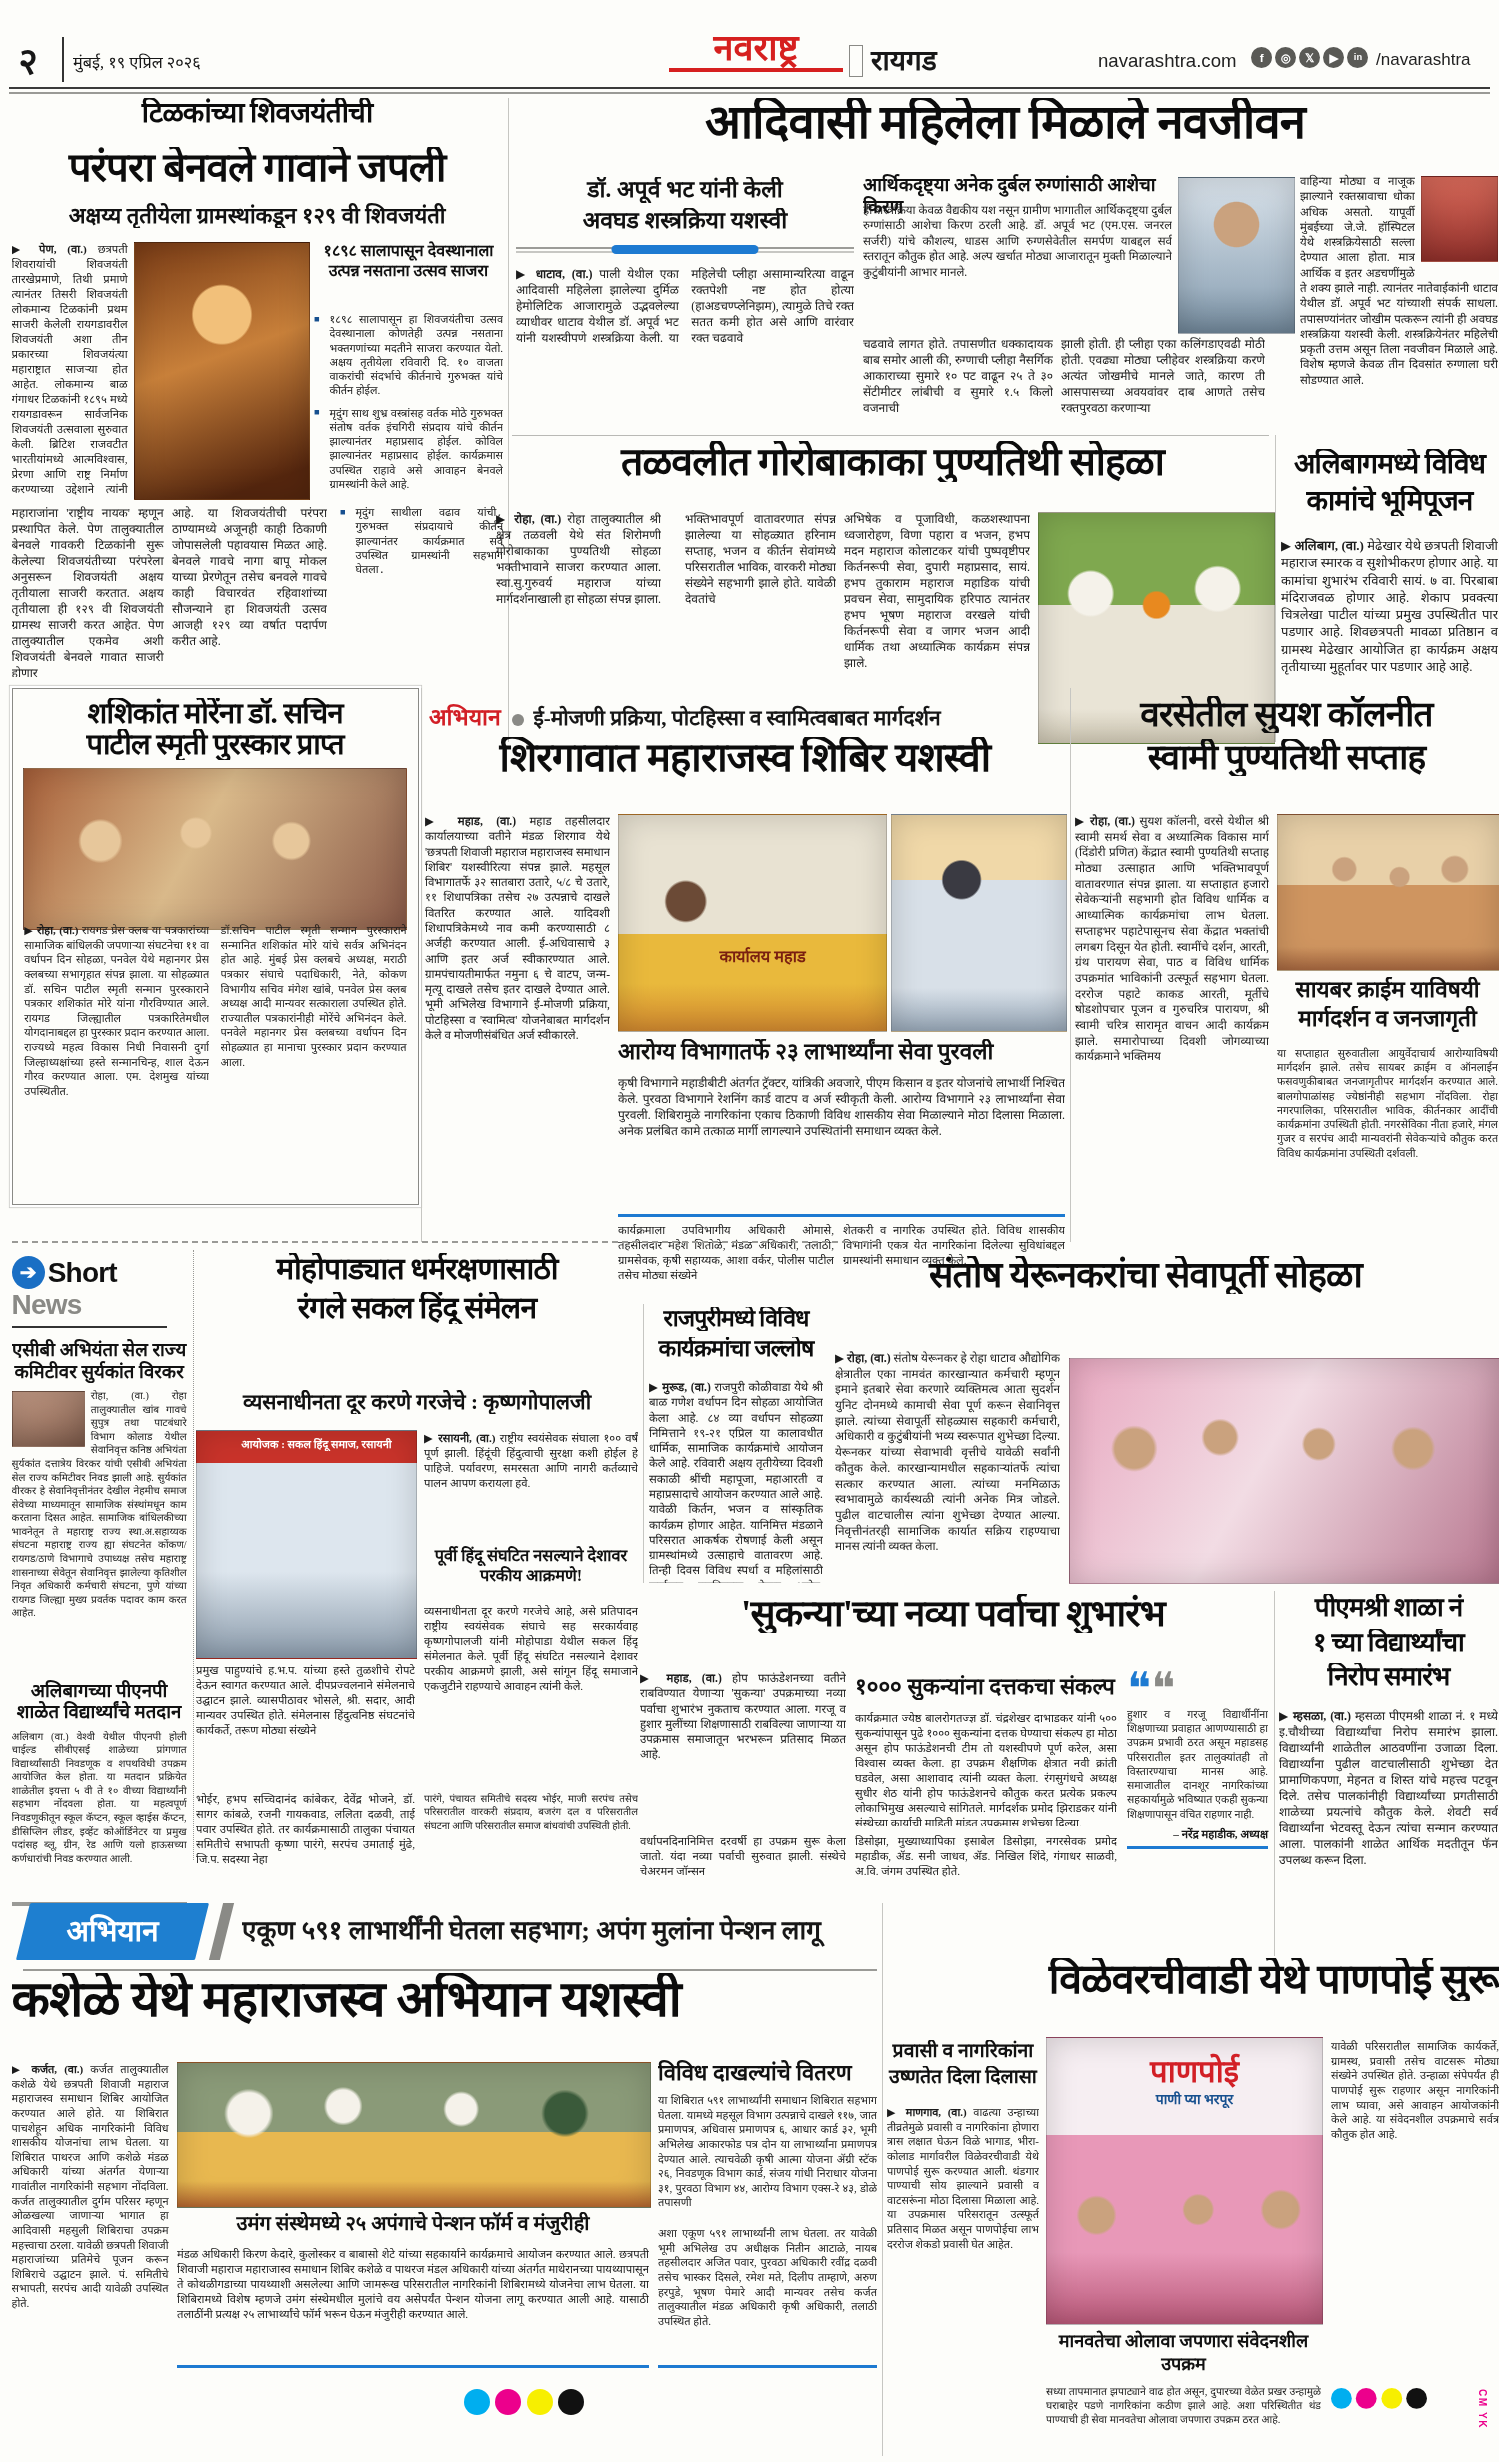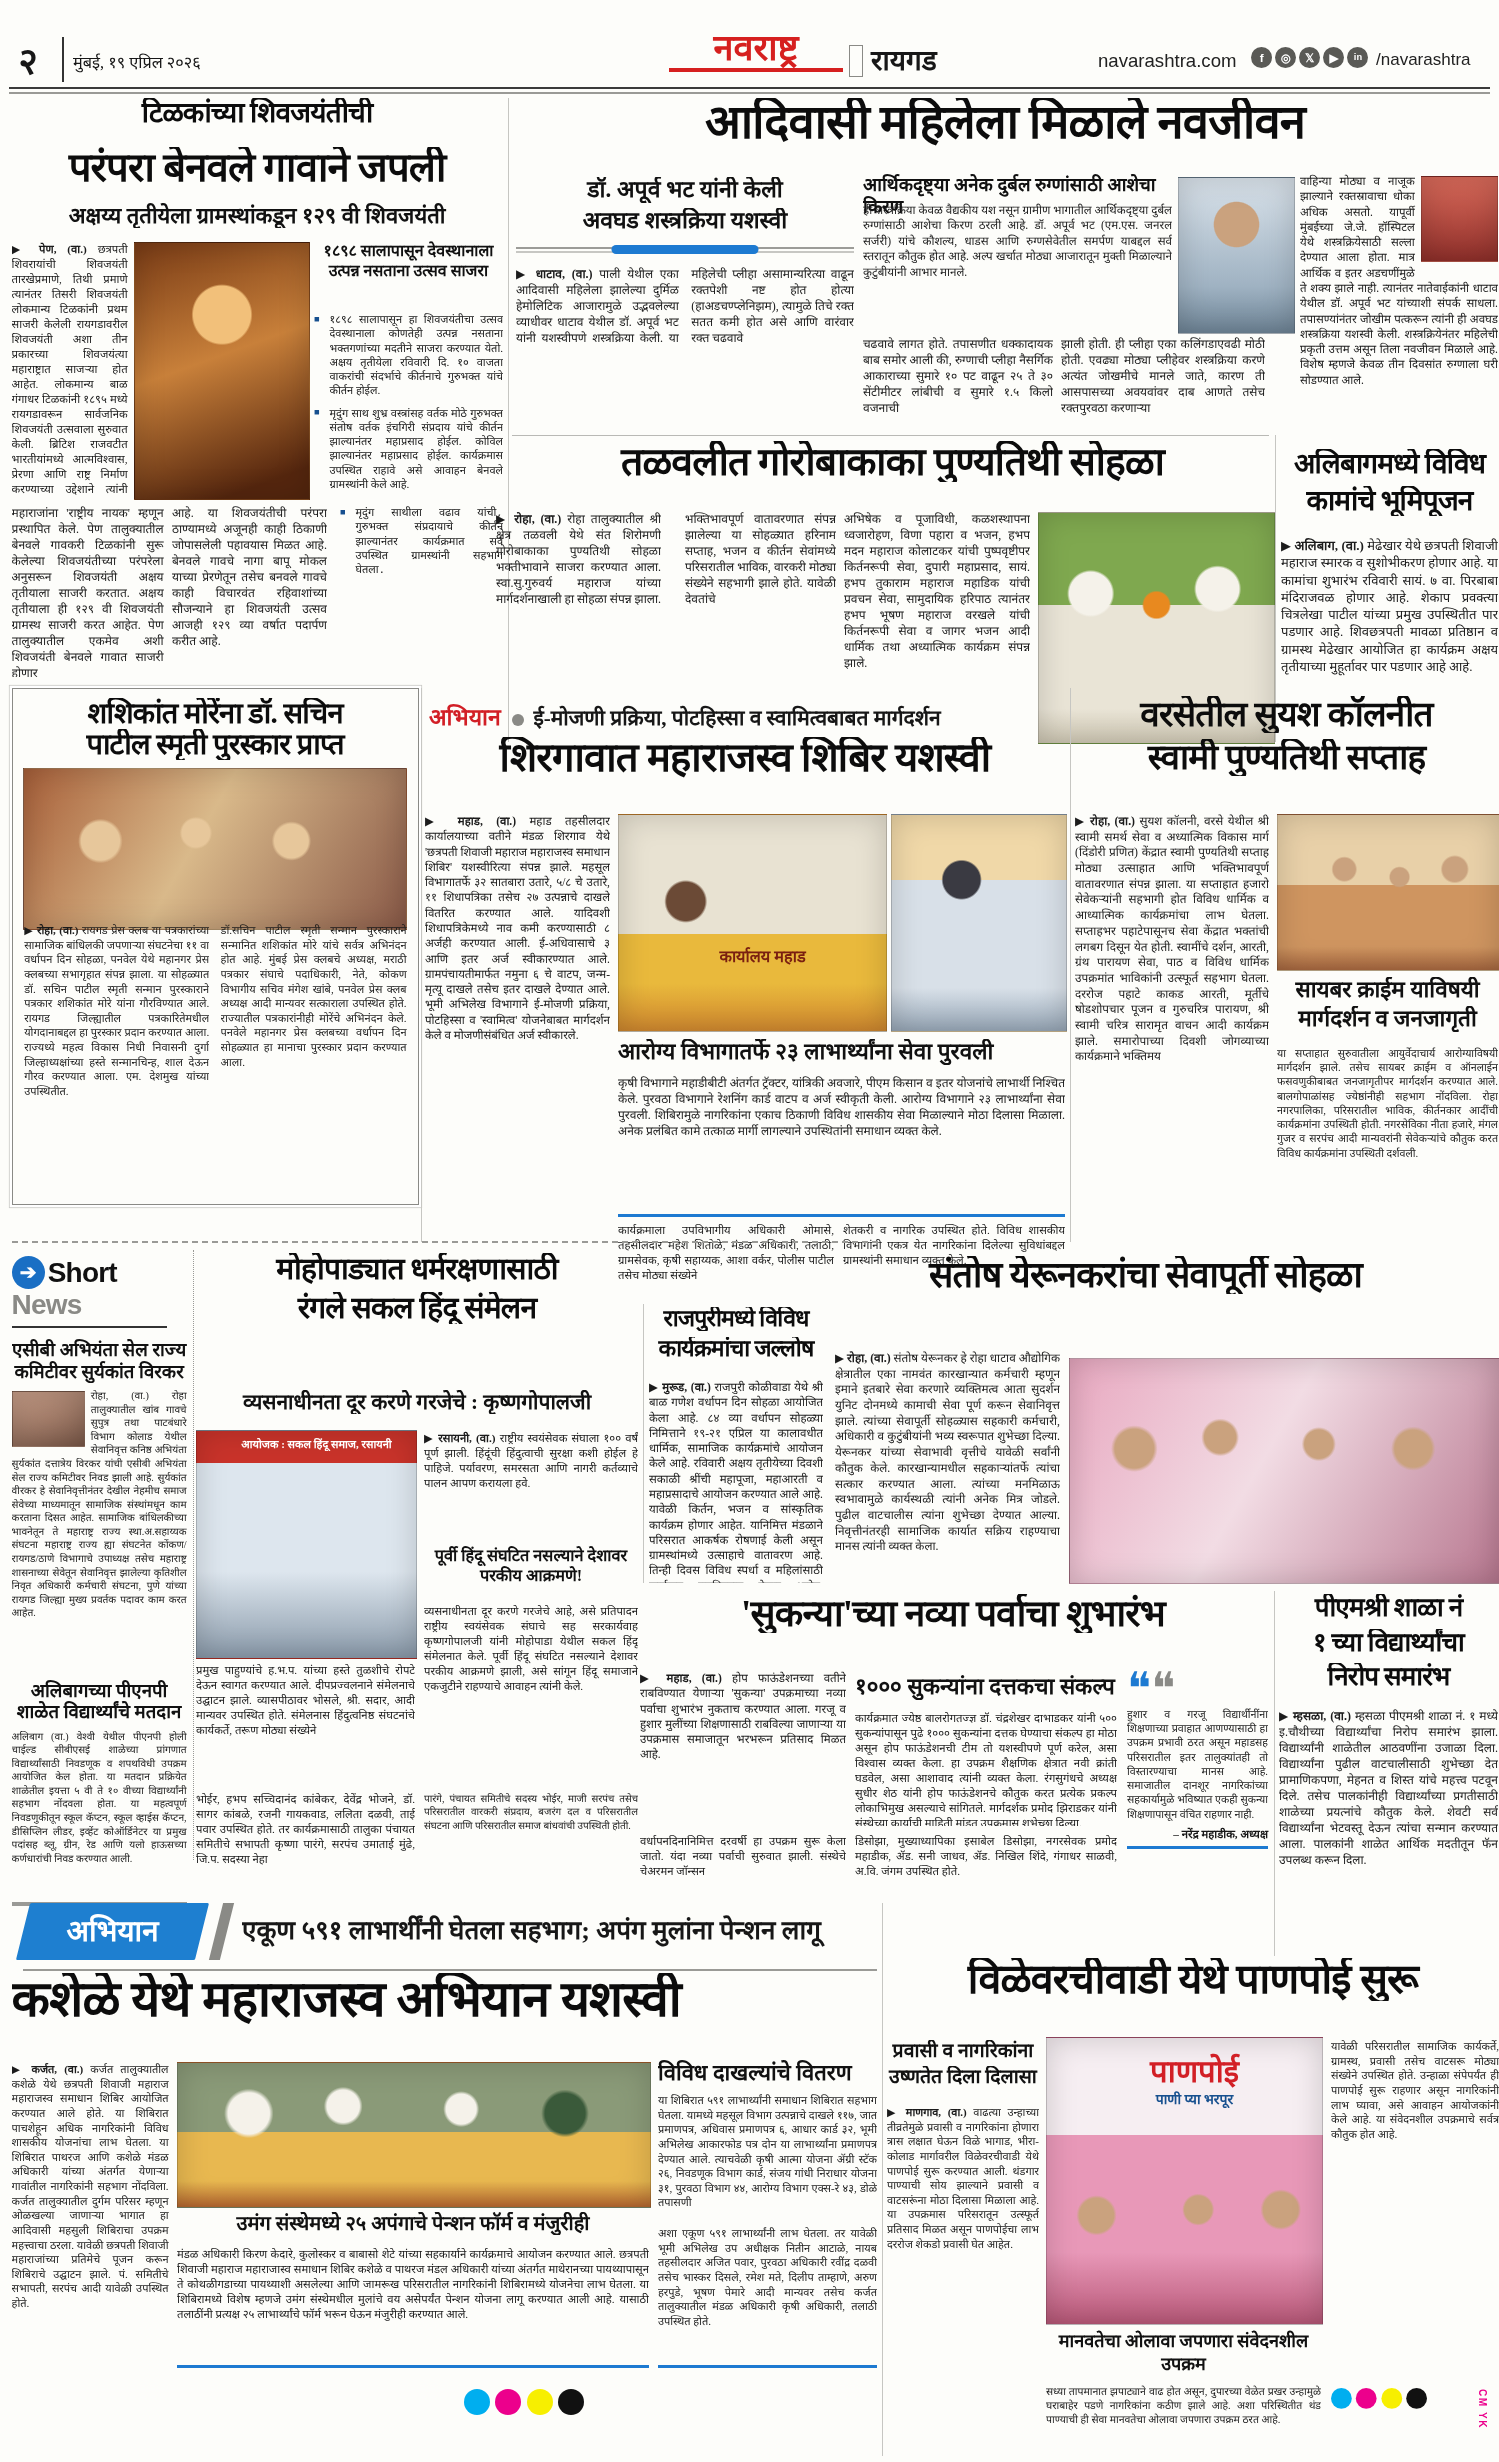--- a/index.html
+++ b/index.html
@@ -292,21 +292,21 @@
   <div class="abs blue-rule" style="left:658px;top:2365px;width:219px;"></div>
 
   <div class="abs cmyk" style="left:464px;top:2389px;">
     <i class="c"></i>
       <i class="m"></i>
       <i class="y"></i>
       <i class="k"></i>
   </div>
 
   <div class="abs vline" style="left:882px;top:1903px;height:553px;"></div>
-  <div class="abs hl" style="left:887px;top:1958px;width:612px;font-size:41px;">विळेवरचीवाडी येथे पाणपोई सुरू</div>
+  <div class="abs hl" style="left:887px;top:1958px;width:612px;font-size:41px;text-align:right;">विळेवरचीवाडी येथे पाणपोई सुरू</div>
   <div class="abs subh" style="left:887px;top:2040px;width:152px;font-size:19.4px;">प्रवासी व नागरिकांना</div>
   <div class="abs subh" style="left:887px;top:2066px;width:152px;font-size:19.4px;">उष्णतेत दिला दिलासा</div>
   <div class="abs body" style="left:887px;top:2105px;width:152px;height:348px;font-size:11px;">
     <b>▶  माणगाव, (वा.)</b> <span>वाढत्या उन्हाच्या तीव्रतेमुळे प्रवासी व नागरिकांना होणारा त्रास लक्षात घेऊन विळे भागाड, भीरा-कोलाड मार्गावरील विळेवरचीवाडी येथे पाणपोई सुरू करण्यात आली. थंडगार पाण्याची सोय झाल्याने प्रवासी व वाटसरूंना मोठा दिलासा मिळाला आहे. या उपक्रमास परिसरातून उत्स्फूर्त प्रतिसाद मिळत असून पाणपोईचा लाभ दररोज शेकडो प्रवासी घेत आहेत.</span>
   </div>
   <div class="abs photo" style="left:1046px;top:2037px;width:275px;height:286px;background:
        radial-gradient(circle at 18% 62%,#caa27e 0 6%,transparent 7%),
        radial-gradient(circle at 55% 60%,#caa27e 0 6%,transparent 7%),
        radial-gradient(circle at 85% 60%,#caa27e 0 6%,transparent 7%),
        linear-gradient(180deg,#f6eef2 0 34%,#e898b8 34% 75%,#b85878);">

